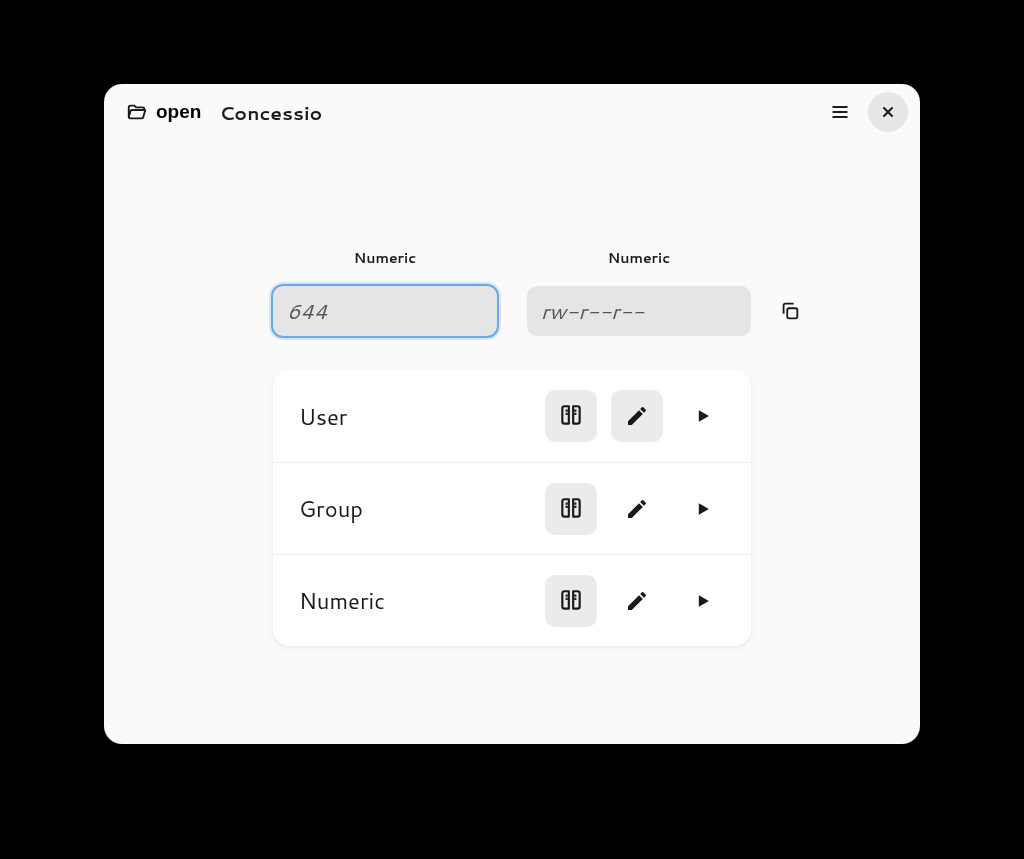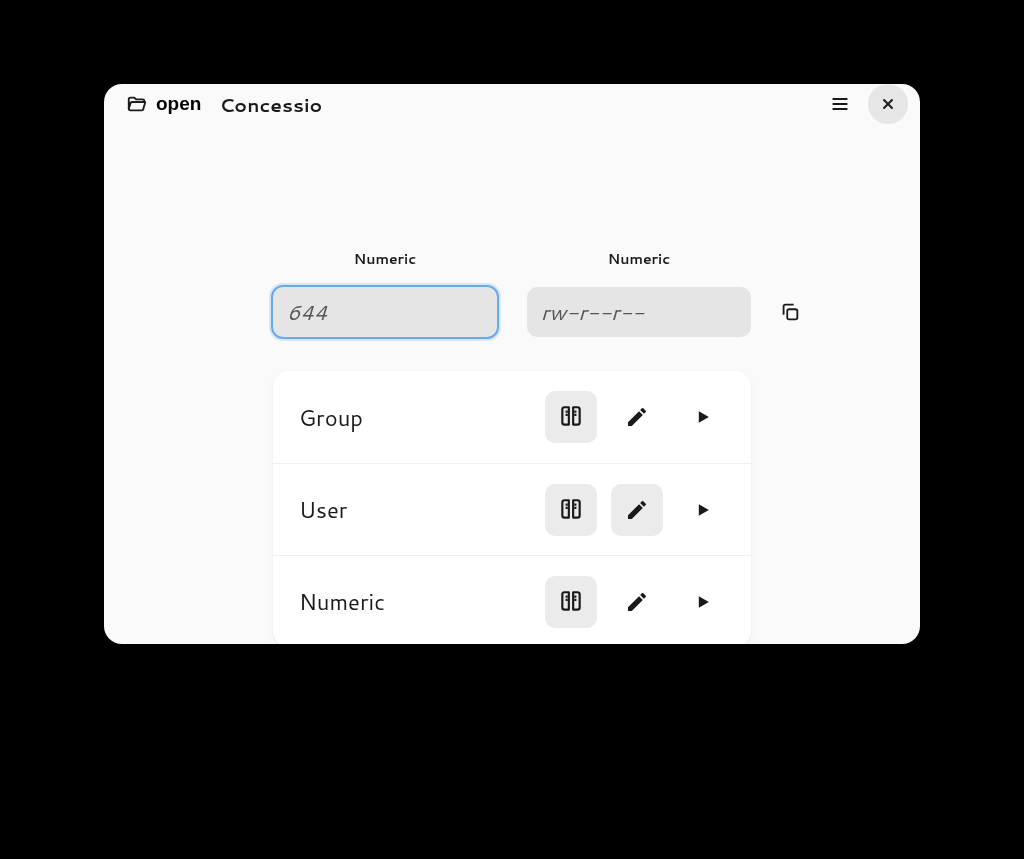--- a/index.html
+++ b/index.html
@@ -10,28 +10,27 @@
     background: #000;
     font-family: -apple-system, "Cantarell", "Segoe UI", sans-serif;
     color: #1a1a1a;
     display: flex;
     align-items: flex-start;
     justify-content: center;
   }
   .window {
     margin-top: 84px;
     width: 816px;
-    height: 560px;
+    height: 660px;
     background: #fafafa;
     border-radius: 18px;
     box-shadow: 0 6px 30px rgba(0,0,0,0.5);
     display: flex;
     flex-direction: column;
     overflow: hidden;
-    gap: 17px;
   }
   .headerbar {
     height: 56px;
     display: flex;
     align-items: center;
     padding: 0 12px;
     gap: 8px;
   }
   .hb-left, .hb-right { display: flex; align-items: center; gap: 8px; flex: 0 0 auto; }
   .hb-title {
@@ -218,63 +217,63 @@
             </span>
           </button>
         </div>
       </div>
 
     </div>
 
     <div class="perm-list">
 
     <div class="perm-row">
-          <span class="perm-label">Group</span>
+          <span class="perm-label">User</span>
           <button class="perm-btn active">
             <span>
               <svg width="26" height="26" viewBox="0 0 24 24" fill="none" stroke="#1a1a1a" stroke-width="2" stroke-linejoin="round">
                 <path d="M4 5a2 2 0 0 1 2-2h4v16H6a2 2 0 0 1-2-2V5z"></path>
                 <path d="M20 5a2 2 0 0 0-2-2h-4v16h4a2 2 0 0 0 2-2V5z"></path>
                 <line x1="7" y1="7" x2="9" y2="7"></line>
                 <line x1="7" y1="10" x2="9" y2="10"></line>
                 <line x1="15" y1="7" x2="17" y2="7"></line>
                 <line x1="15" y1="10" x2="17" y2="10"></line>
               </svg>
             </span>
           </button>
-          <button class="perm-btn">
+          <button class="perm-btn active">
             <span>
               <svg width="24" height="24" viewBox="0 0 24 24" fill="#1a1a1a">
                 <path d="M3 17.25V21h3.75L17.81 9.94l-3.75-3.75L3 17.25zM20.71 7.04a1 1 0 0 0 0-1.41l-2.34-2.34a1 1 0 0 0-1.41 0l-1.83 1.83 3.75 3.75 1.83-1.83z"></path>
               </svg>
             </span>
           </button>
           <button class="perm-btn">
             <span>
               <svg width="20" height="20" viewBox="0 0 24 24" fill="#1a1a1a">
                 <path d="M7 5v14l12-7z"></path>
               </svg>
             </span>
           </button>
         </div>
         <div class="perm-row">
-          <span class="perm-label">User</span>
+          <span class="perm-label">Group</span>
           <button class="perm-btn active">
             <span>
               <svg width="26" height="26" viewBox="0 0 24 24" fill="none" stroke="#1a1a1a" stroke-width="2" stroke-linejoin="round">
                 <path d="M4 5a2 2 0 0 1 2-2h4v16H6a2 2 0 0 1-2-2V5z"></path>
                 <path d="M20 5a2 2 0 0 0-2-2h-4v16h4a2 2 0 0 0 2-2V5z"></path>
                 <line x1="7" y1="7" x2="9" y2="7"></line>
                 <line x1="7" y1="10" x2="9" y2="10"></line>
                 <line x1="15" y1="7" x2="17" y2="7"></line>
                 <line x1="15" y1="10" x2="17" y2="10"></line>
               </svg>
             </span>
           </button>
-          <button class="perm-btn active">
+          <button class="perm-btn">
             <span>
               <svg width="24" height="24" viewBox="0 0 24 24" fill="#1a1a1a">
                 <path d="M3 17.25V21h3.75L17.81 9.94l-3.75-3.75L3 17.25zM20.71 7.04a1 1 0 0 0 0-1.41l-2.34-2.34a1 1 0 0 0-1.41 0l-1.83 1.83 3.75 3.75 1.83-1.83z"></path>
               </svg>
             </span>
           </button>
           <button class="perm-btn">
             <span>
               <svg width="20" height="20" viewBox="0 0 24 24" fill="#1a1a1a">
                 <path d="M7 5v14l12-7z"></path>

